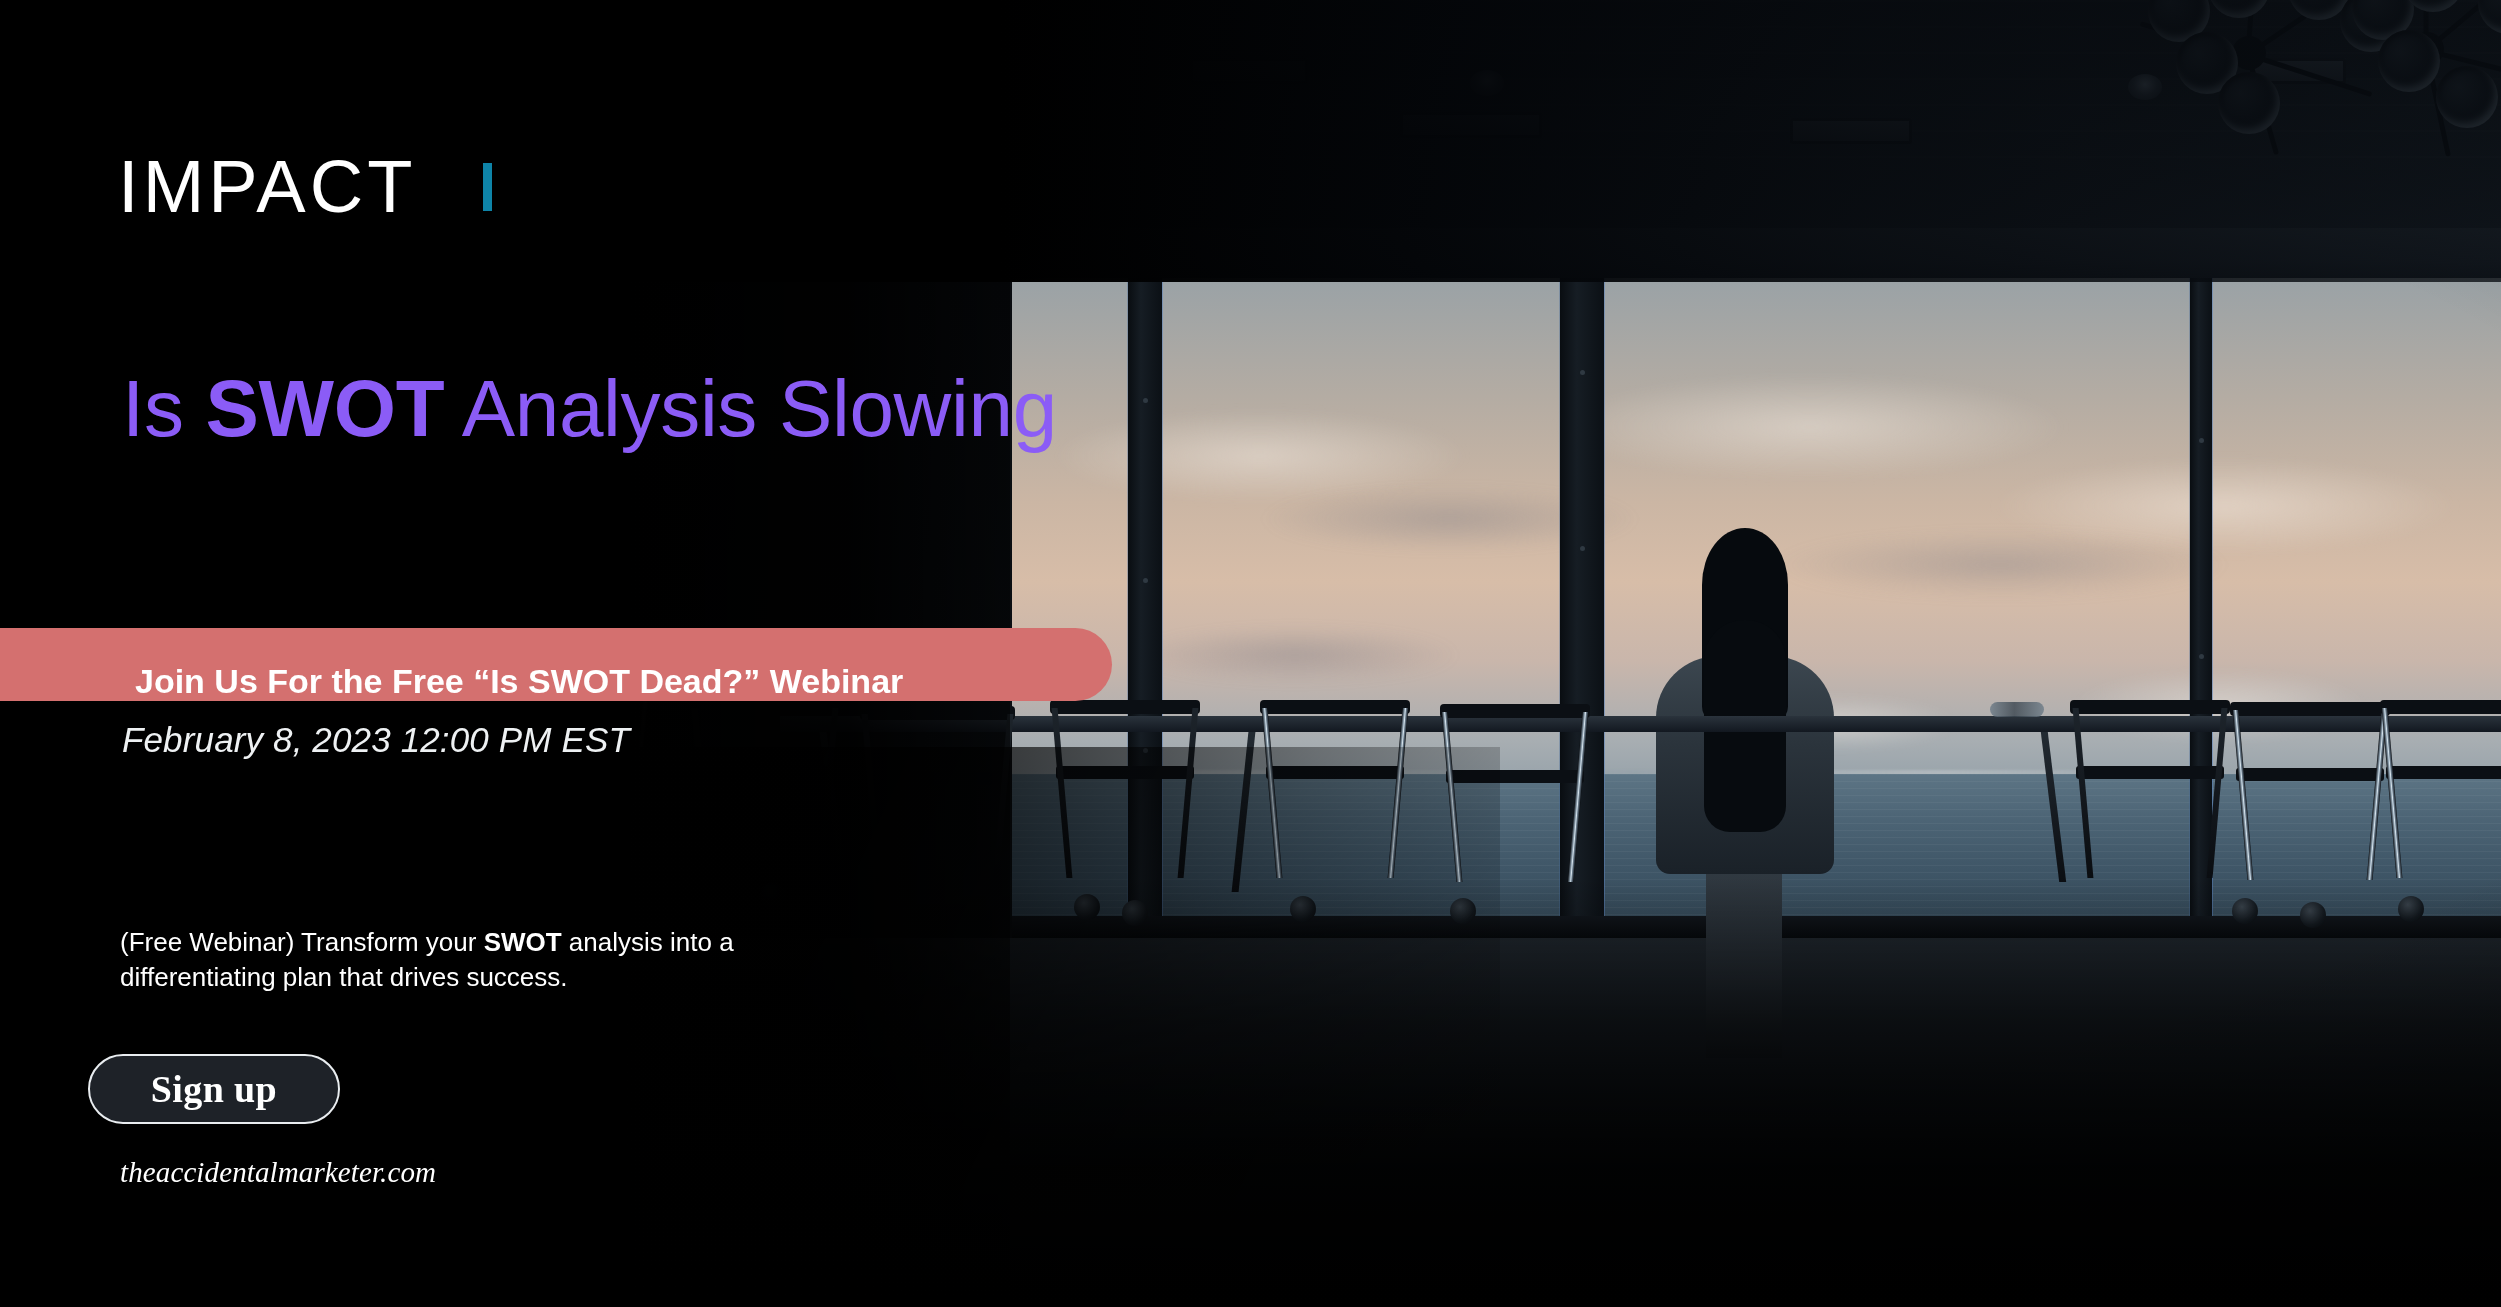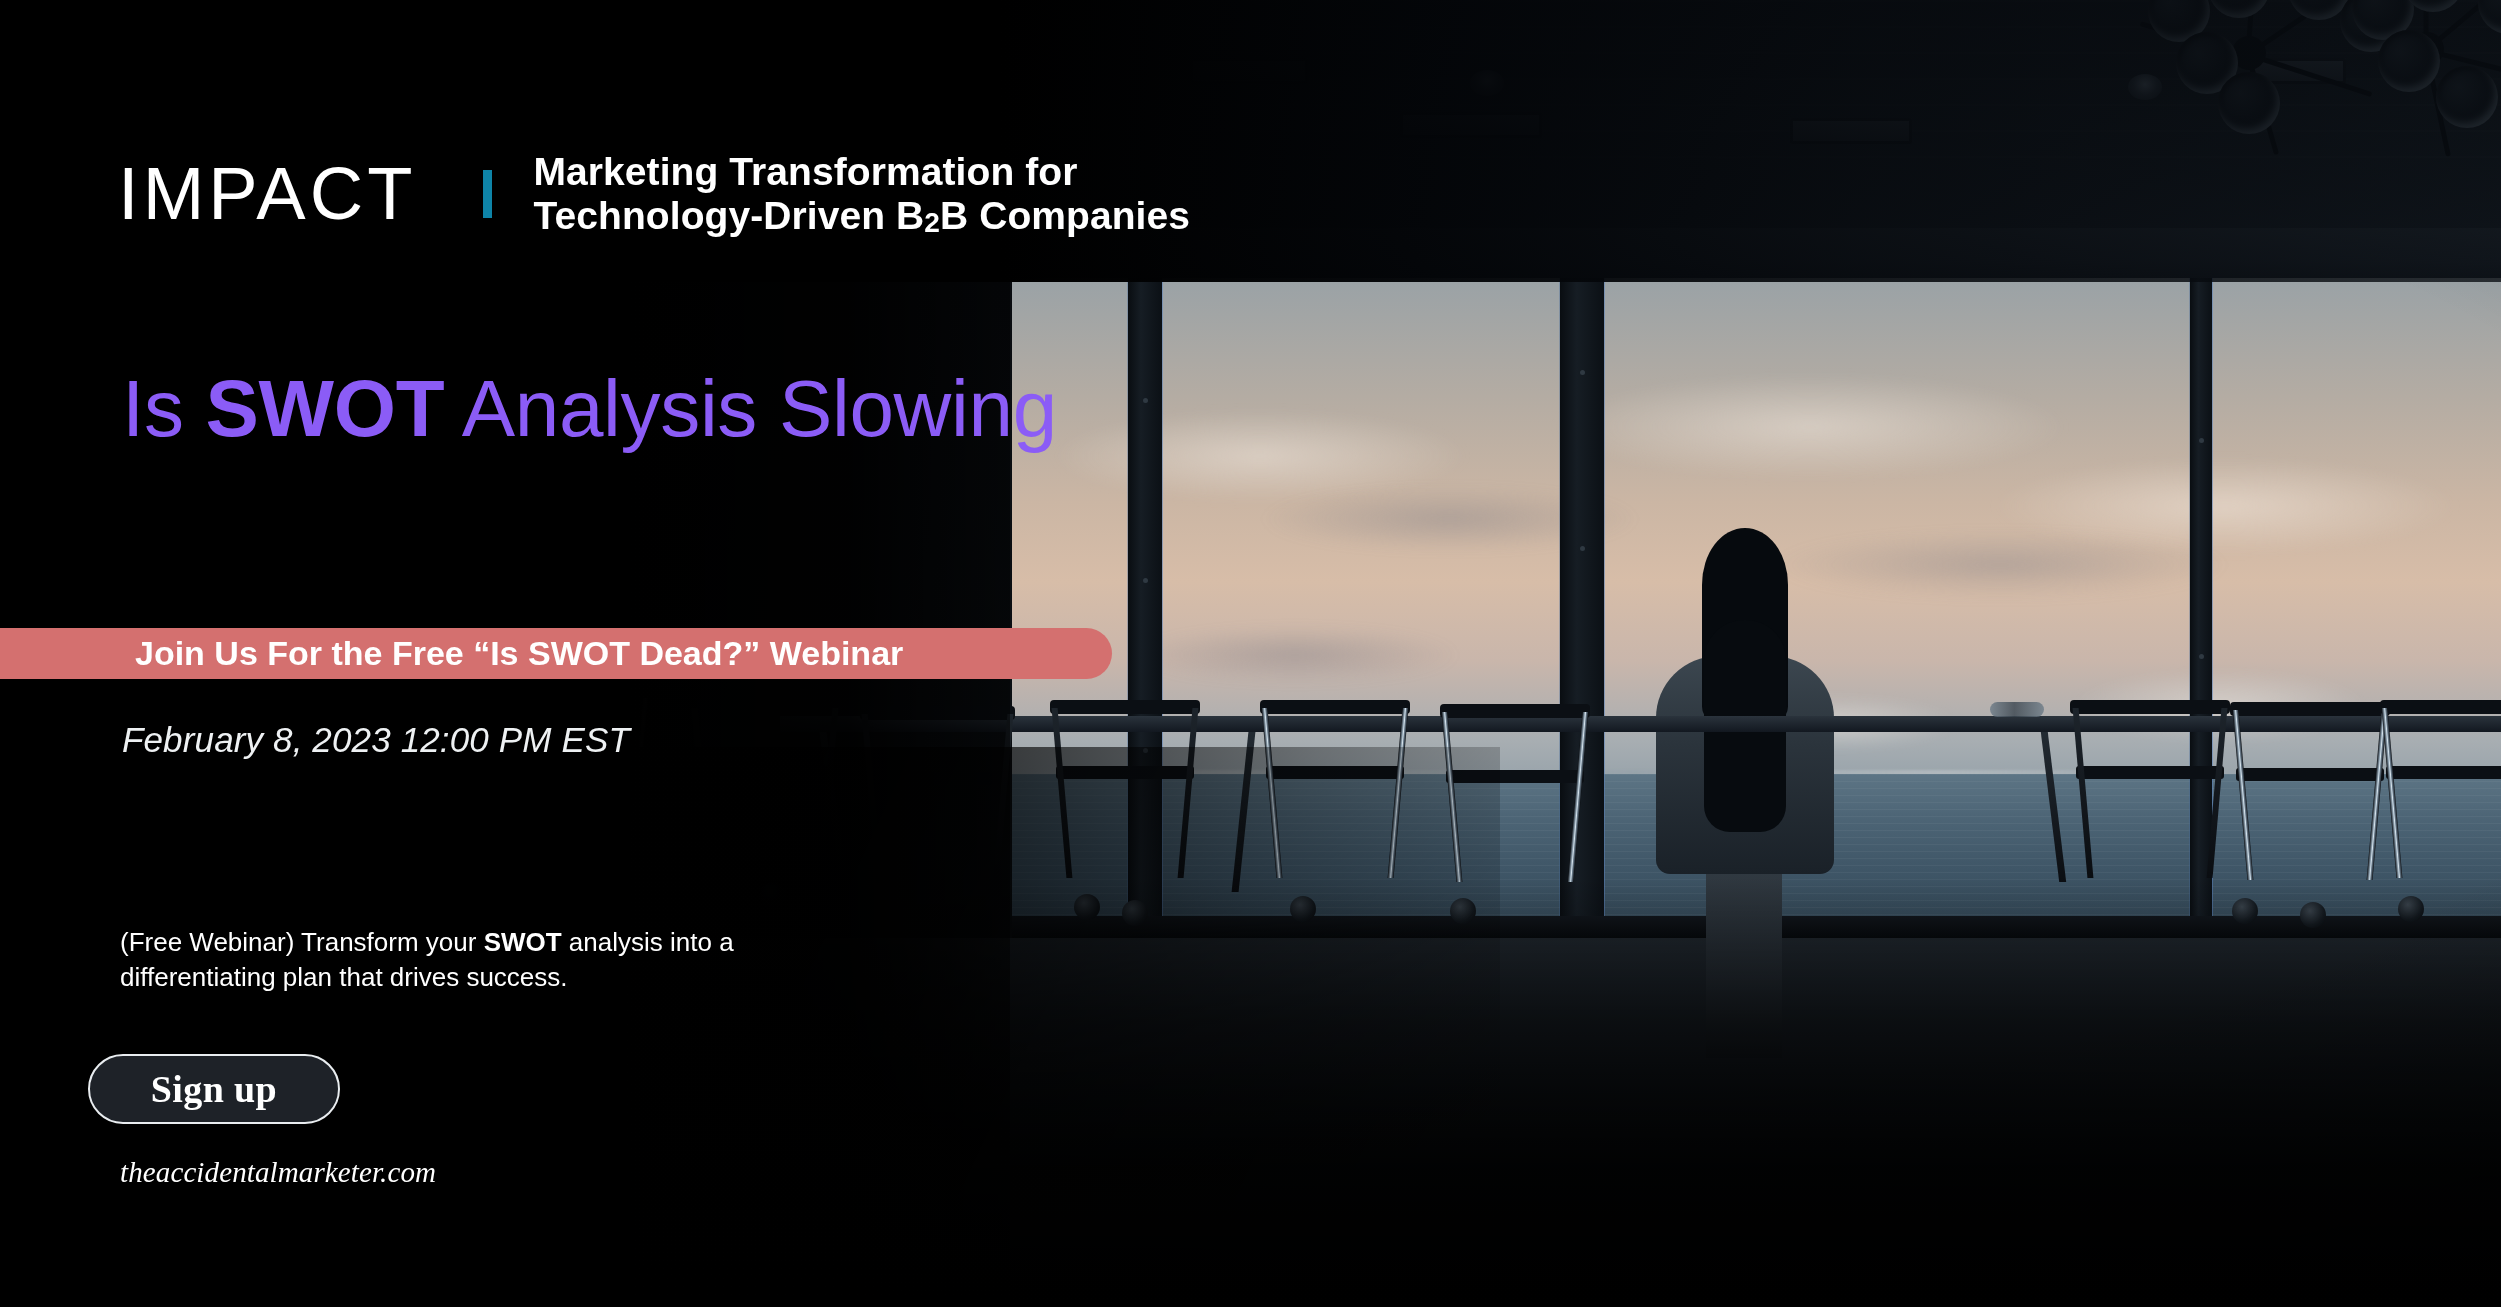--- a/index.html
+++ b/index.html
@@ -229,24 +229,24 @@
 
   .headline{
     position:absolute; left:122px; top:362px;
     font-size:80px; line-height:1.18; font-weight:400;
     color:#8b5cf6; letter-spacing:-.004em; white-space:nowrap;
   }
   .headline b{ font-weight:800; }
 
   .banner{
     position:absolute; left:0; top:628px;
-    height:51px; min-width:1112px;
+    height:73px; min-width:1112px;
     background:#d4706f;
     border-radius:0 40px 40px 0;
-    display:flex; align-items:center;
+    display:flex; align-items:flex-end;
   }
   .banner-text{
     margin-left:135px; margin-right:64px;
     font-size:34px; font-weight:700; color:#fff; white-space:nowrap;
   }
 
   .date{
     position:absolute; left:122px; top:720px;
     font-size:35px; font-style:italic; font-weight:400;
     color:#eef1f3; letter-spacing:.004em; white-space:nowrap;
@@ -445,24 +445,20 @@
   <div class="scrim-top"></div>
   <div class="scrim-left"></div>
   <div class="scrim-bottom"></div>
   <div class="scrim-bottom-left"></div>
 
   <div class="content">
 
     <div class="brandbar">
       <div class="logo">IMPACT</div>
       <div class="divider"></div>
-      <div class="tagline">
-        <span>Marketing Transformation for</span><br>
-        <span>Technology-Driven B</span><sub>2</sub><span>B Companies</span>
-      </div>
     </div>
 
     <div class="headline">
       <span>Is </span><b>SWOT</b><span> Analysis Slowing</span><br>
     </div>
 
     <div class="banner">
       <div class="banner-text">Join Us For the Free “Is SWOT Dead?” Webinar</div>
     </div>
 

